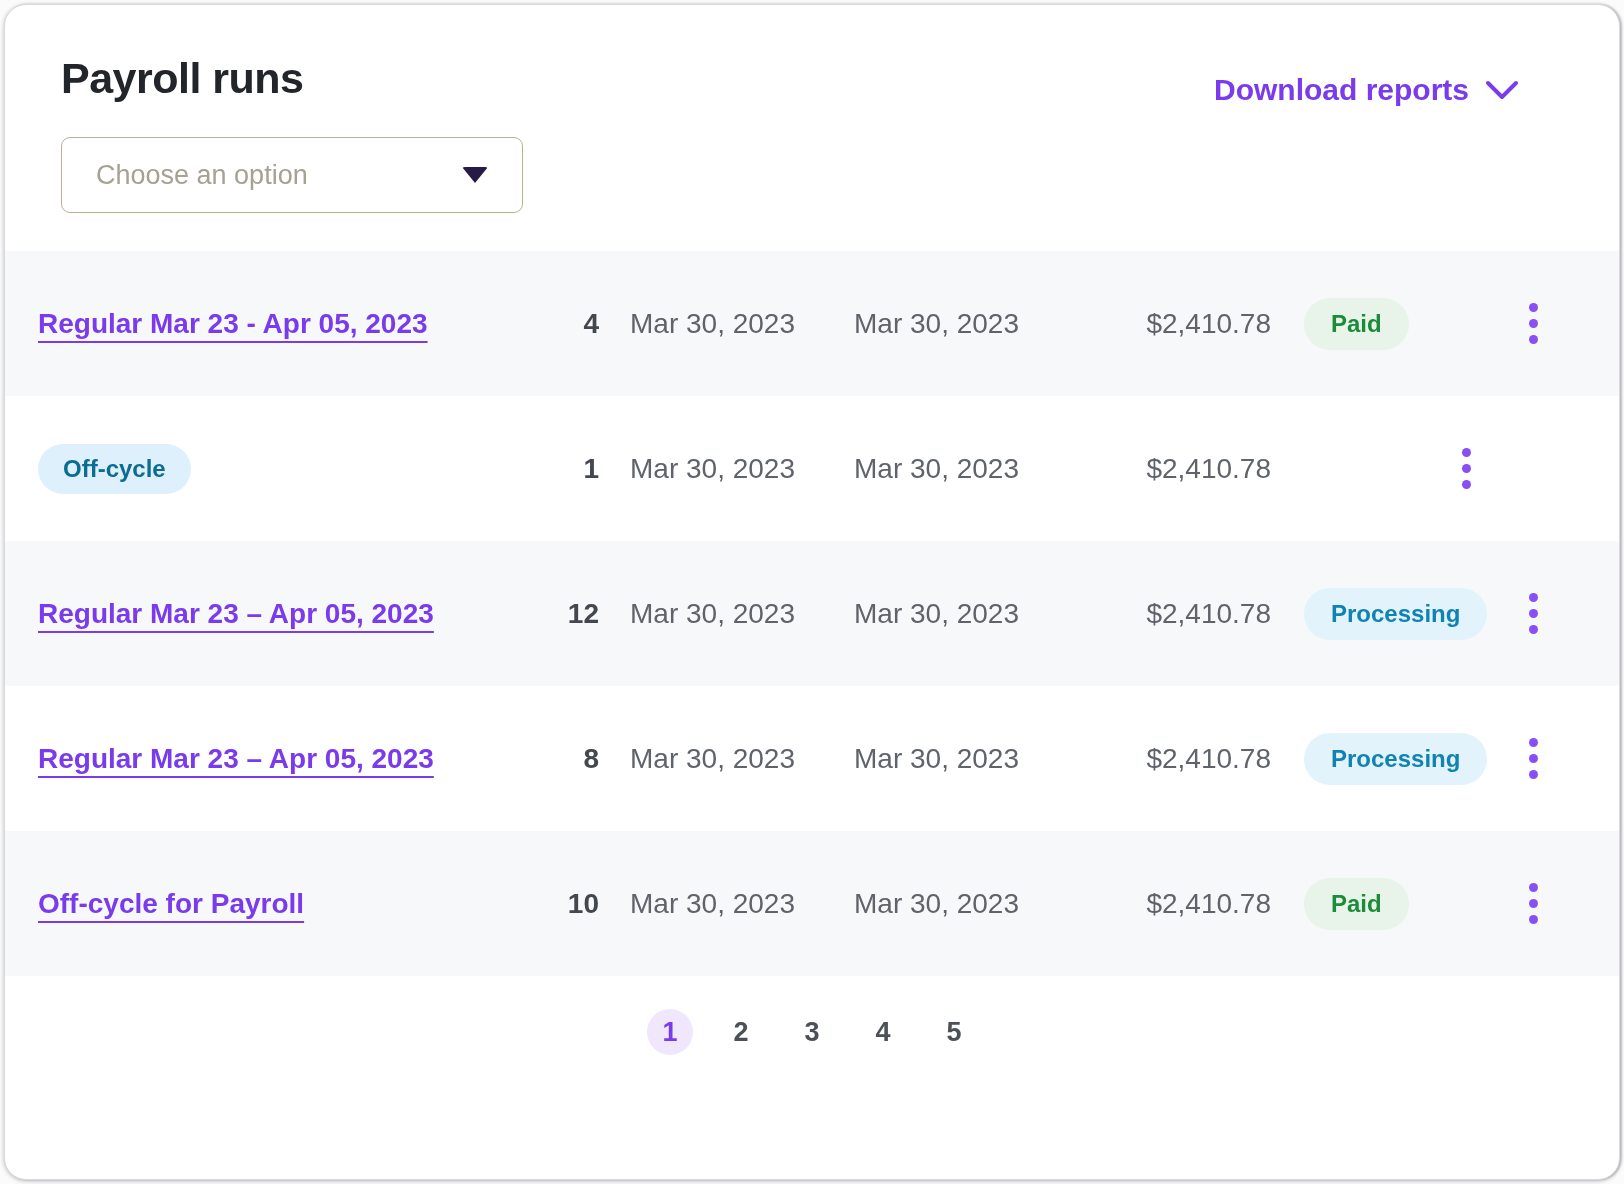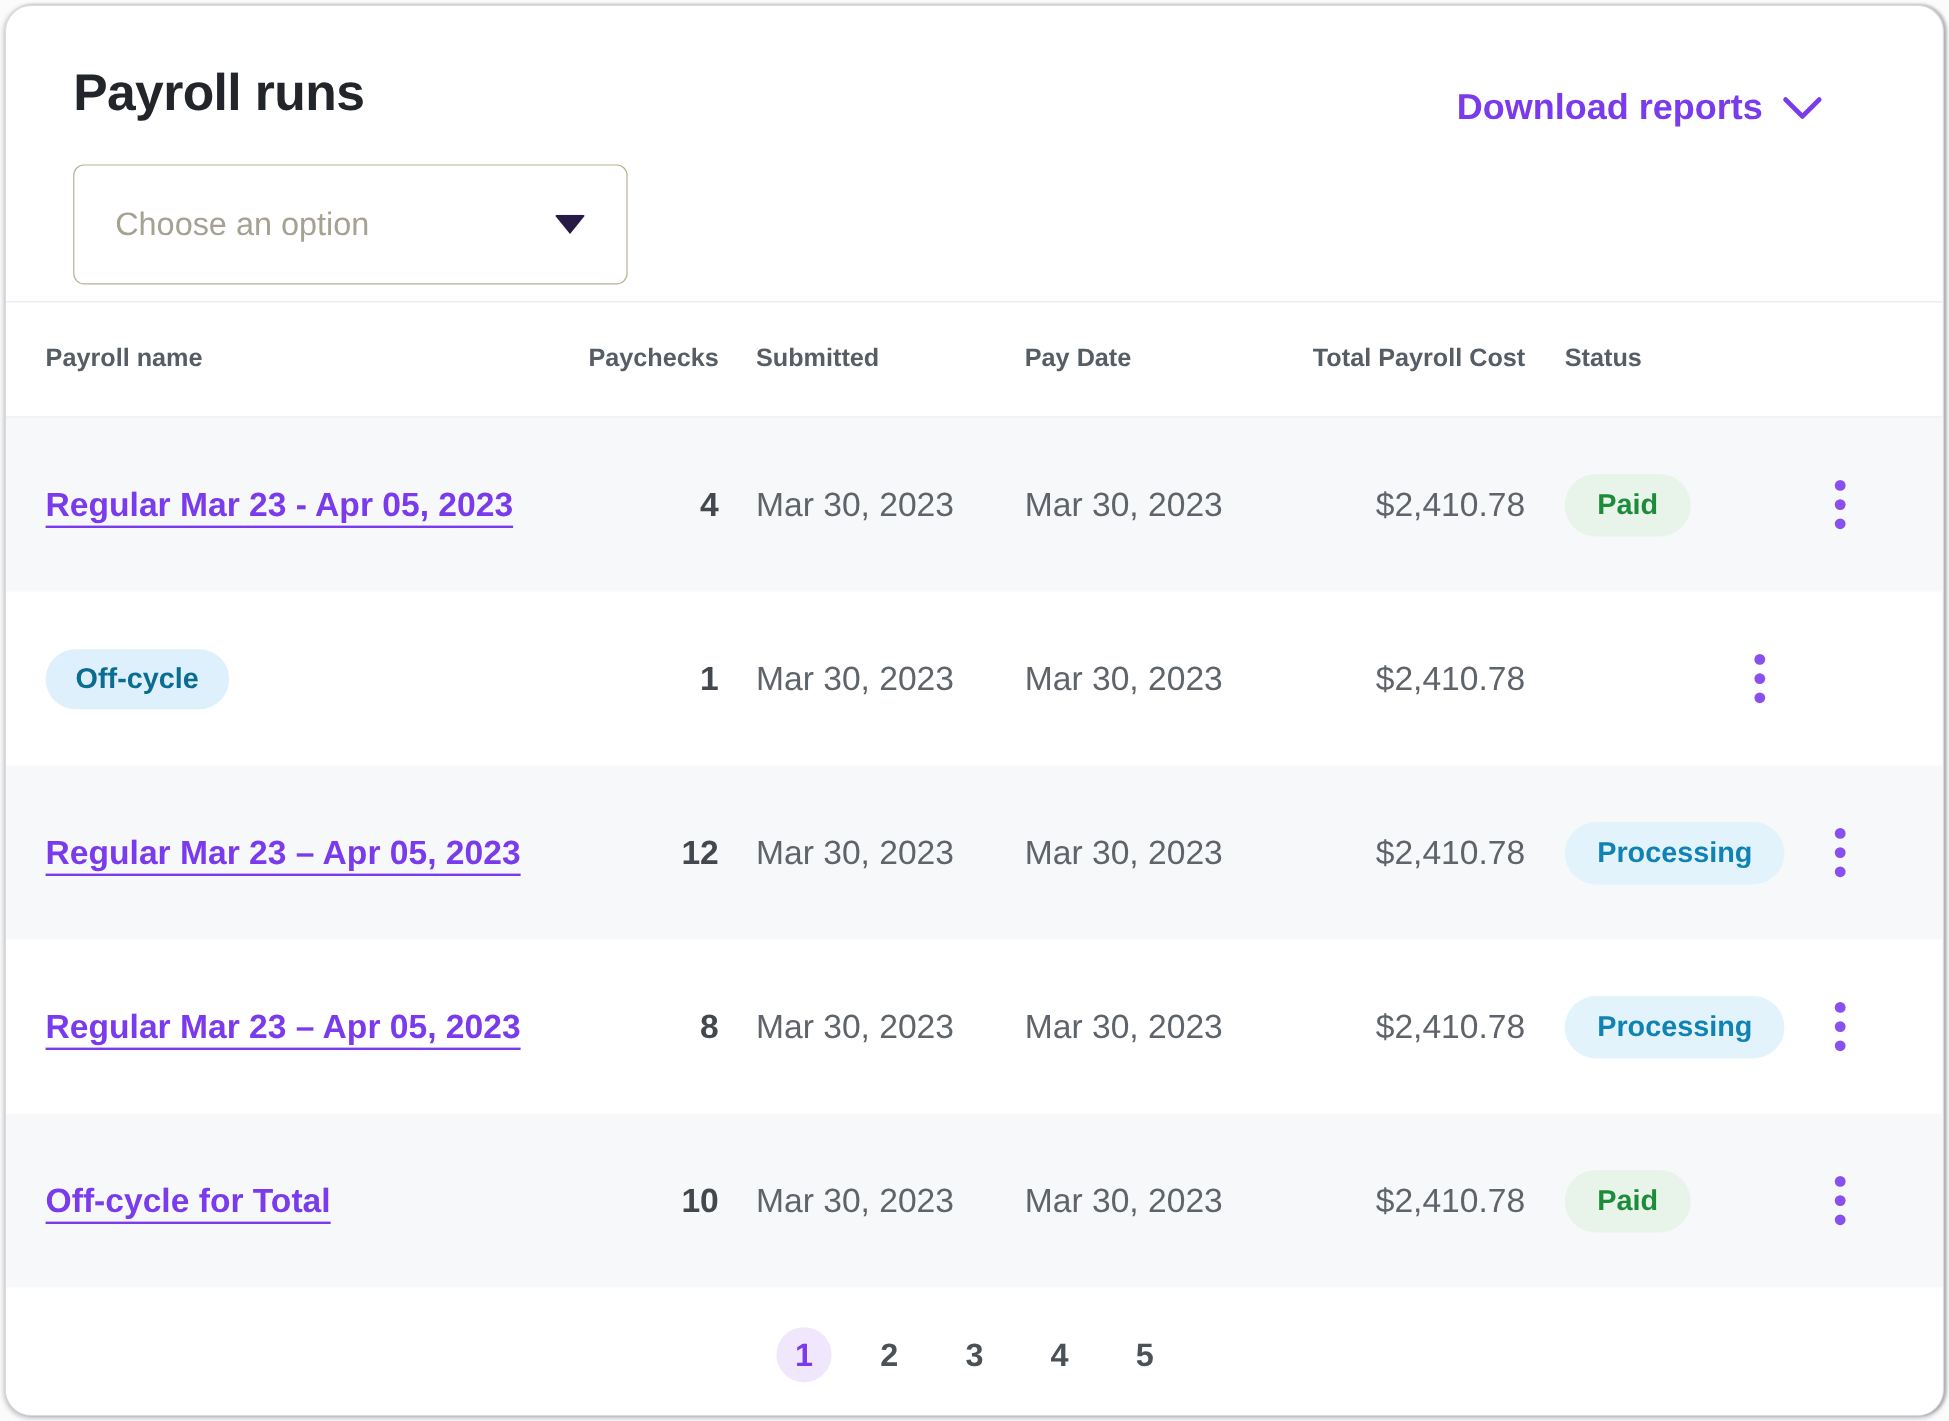--- a/index.html
+++ b/index.html
@@ -45,21 +45,21 @@
   }
   .download{
     display:flex;align-items:center;gap:16px;
     background:none;border:none;cursor:pointer;
     color:var(--accent);font-family:inherit;
     font-size:30px;font-weight:700;margin-top:22px;
   }
   .download svg{display:block;}
   .select{
     margin-top:30px;
-    width:462px;height:100px;
+    width:462px;height:76px;
     border:1px solid var(--select-border);
     border-radius:9px;
     background:#fff;
     display:flex;align-items:center;justify-content:space-between;
     padding:0 34px;
     cursor:pointer;font-family:inherit;
   }
   .select-label{font-size:27px;color:var(--select-text);}
   .caret{
     width:0;height:0;
@@ -146,30 +146,20 @@
           </svg>
         </span>
       </button>
     </div>
     <div class="select" role="button">
       <span class="select-label">Choose an option</span>
       <span class="caret"></span>
     </div>
   </div>
 
-  <div class="thead">
-    <div>Payroll name</div>
-    <div class="th-right">Paychecks</div>
-    <div class="th-pad">Submitted</div>
-    <div>Pay Date</div>
-    <div class="th-right">Total Payroll Cost</div>
-    <div></div>
-    <div>Status</div>
-    <div></div>
-  </div>
 
   <div id="tbody">
   <div class="trow">
     <div class="name-cell">
       <a class="name-link" href="#">Regular Mar 23 - Apr 05, 2023</a>
 
     </div>
     <div class="paychecks">4</div>
     <div class="cell-sub">Mar 30, 2023</div>
     <div>Mar 30, 2023</div>
@@ -238,21 +228,21 @@
       <button class="kebab" aria-label="row actions">
         <span class="dot"></span>
         <span class="dot"></span>
         <span class="dot"></span>
       </button>
     </div>
   </div>
 
   <div class="trow">
     <div class="name-cell">
-      <a class="name-link" href="#">Off-cycle for Total</a>
+      <a class="name-link" href="#">Off-cycle for Payroll</a>
 
     </div>
     <div class="paychecks">10</div>
     <div class="cell-sub">Mar 30, 2023</div>
     <div>Mar 30, 2023</div>
     <div class="money">$2,410.78</div>
     <div></div>
     <div><span class="badge badge-paid">Paid</span></div>
     <div class="kebab-cell">
       <button class="kebab" aria-label="row actions">

